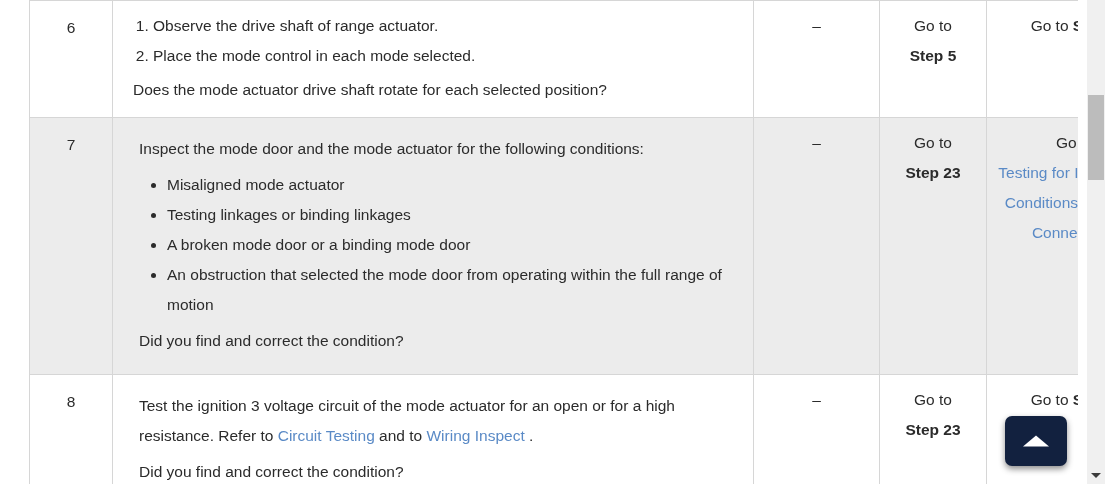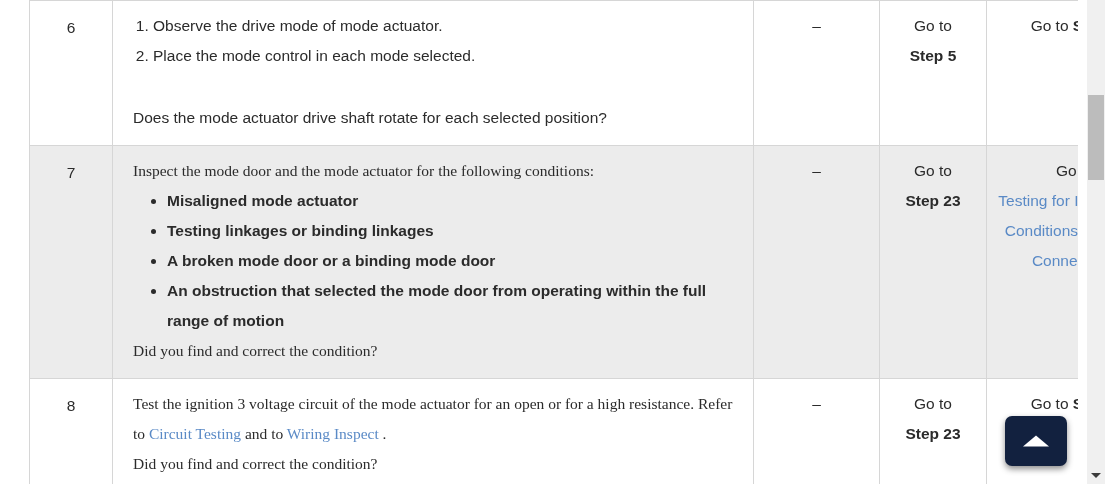--- a/index.html
+++ b/index.html
@@ -49,28 +49,28 @@
 
   .col-step .num { display: block; padding-top: 2px; }
 
   .action-body { padding-left: 12px; }
   ol.steps {
     margin: 0 0 0 0;
     padding: 0 0 0 20px;
     list-style: decimal;
   }
   ol.steps li { margin: 0; padding: 0; }
-  p.para { margin: 32px 0 0 0; }
-  p.para.tight { margin: 0; font-family: Liberation Serif, serif; }
+  p.para { margin: 4px 0 0 0; }
+  p.para.tight { margin: 6px; }
   ul.conds {
     margin: 0;
     padding: 0 0 0 34px;
     list-style: disc;
   }
-  ul.conds li { margin: 0; padding: 0; font-weight: bold; }
+  ul.conds li { margin: 0; padding: 0; }
 
   a.link, .link {
     color: #5a8ac6;
     text-decoration: none;
     cursor: pointer;
   }
   .goto-line { display: block; }
   .blue-block { display: block; }
 
   
@@ -141,21 +141,21 @@
     <table class="diag">
       <tbody>
 
         <tr>
           <td class="col-step">
             <span class="num">6</span>
           </td>
           <td class="col-action">
             <div class="action-body">
               <ol class="steps">
-                <li>Observe the drive mode of mode actuator.</li>
+                <li>Observe the drive shaft of range actuator.</li>
                 <li>Place the mode control in each mode selected.</li>
               </ol>
               <p class="para">Does the mode actuator drive shaft rotate for each selected position?</p>
             </div>
           </td>
           <td class="col-value">–</td>
           <td class="col-yes">
             <span class="goto-line">Go to </span>
             <b class="goto-line">Step 5</b>
           </td>

